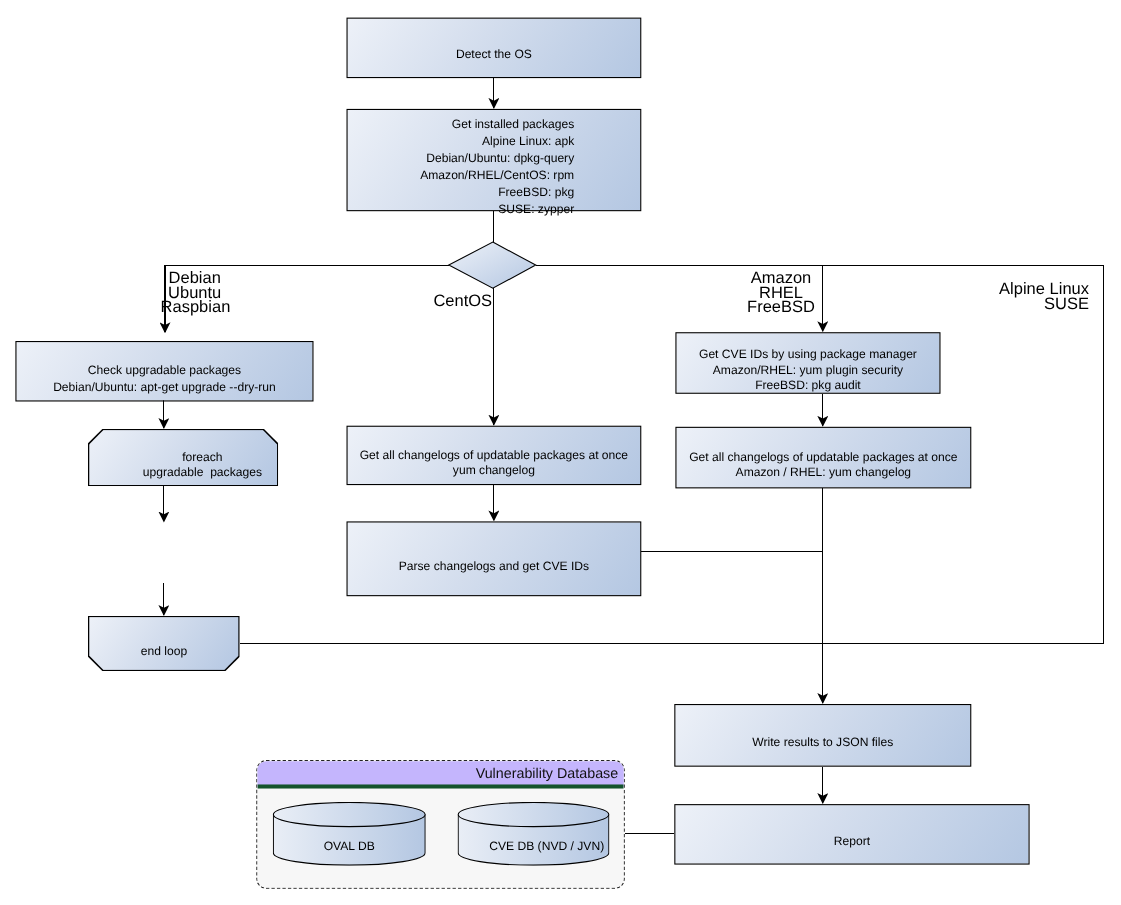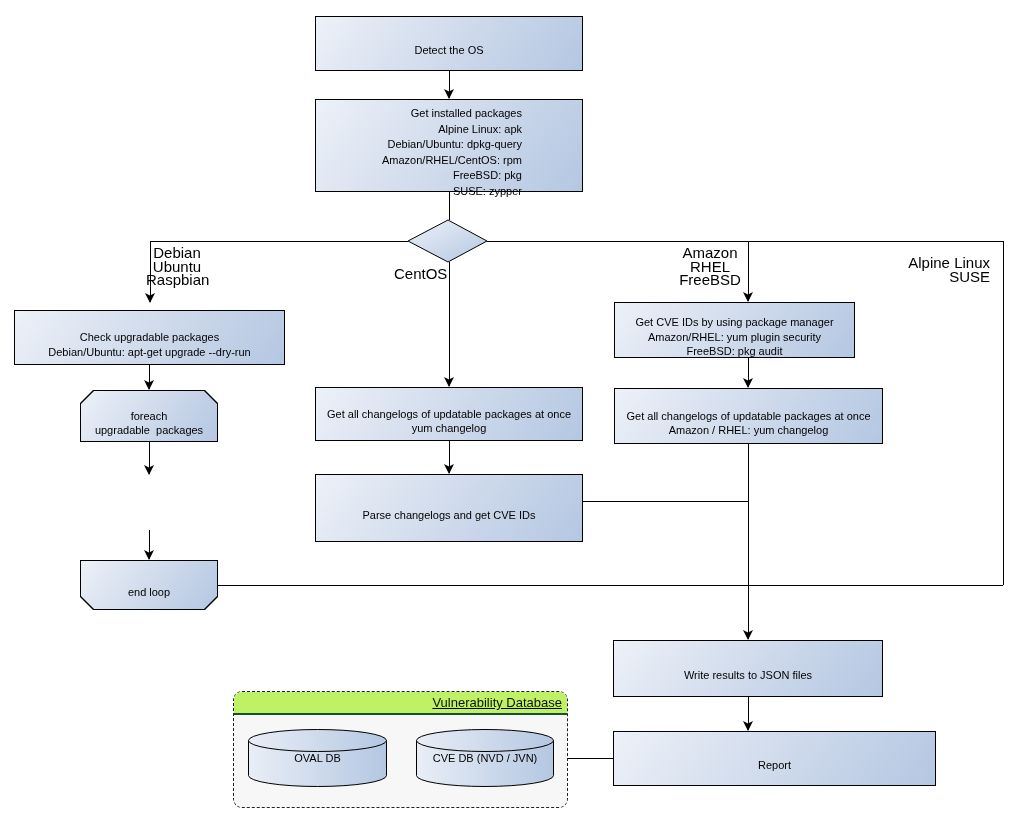--- a/index.html
+++ b/index.html
@@ -41,20 +41,21 @@
   }
 
   .loop-shape { position: absolute; background: #000; z-index: 2; }
   .loop-shape .inner {
     position: absolute; inset: 1px;
     background: linear-gradient(125deg, #edf1f8 0%, #d3dded 45%, #b4c7e2 100%);
     display: flex; align-items: center; justify-content: center;
   }
   .bevel-top, .bevel-top .inner {
     clip-path: polygon(13px 0, calc(100% - 13px) 0, 100% 13px, 100% 100%, 0 100%, 0 13px);
+    padding-left: 35px;
   }
   .bevel-bottom, .bevel-bottom .inner {
     clip-path: polygon(0 0, 100% 0, 100% calc(100% - 13px), calc(100% - 13px) 100%, 13px 100%, 0 calc(100% - 13px));
   }
 
   .branch-label {
     position: absolute;
     font-size: 15px;
     line-height: 13.5px;
     white-space: pre;
@@ -65,39 +66,39 @@
     position: absolute;
     left: 233px; top: 691px; width: 335px; height: 117px;
     box-sizing: border-box;
     border: 1px dashed #222;
     border-radius: 9px;
     background: #f7f7f7;
     z-index: 2;
   }
   #db-header {
     height: 21px;
-    background: #bef264;
+    background: #c4b5fd;
     border-radius: 8px 8px 0 0;
-    border-bottom: 2px solid #14532d;
-    text-decoration: underline;
+    border-bottom: 4px solid #14532d;
   }
   #db-title {
     display: block;
     font-size: 13px;
     line-height: 21px;
     text-align: right;
     padding-right: 5px;
     color: #111;
   }
   .cylinder { position: absolute; z-index: 3; }
   .cyl-label {
     position: absolute;
     font-size: 11px;
     text-align: center;
     z-index: 4;
+    margin-top: 12px;
   }
 </style>
 </head>
 <body>
 
 <div id="canvas">
 
   <svg id="connector-layer" width="1019" height="823" viewBox="0 0 1019 823" xmlns="http://www.w3.org/2000/svg">
     <defs>
       <marker id="arrow" viewBox="0 0 10 10" refX="9" refY="5" markerWidth="10" markerHeight="10" orient="auto">
@@ -212,15 +213,15 @@
   <svg class="cylinder" style="left:248px;top:729px" width="139" height="58" viewBox="0 0 139 58">
     <path d="M0.5,11.5 L0.5,46.5 a69,11 0 0 0 138,0 L138.5,11.5 Z" fill="url(#cylGrad)" stroke="#000" stroke-width="1"></path>
     <ellipse cx="69.5" cy="11.5" rx="69" ry="11" fill="url(#cylGrad)" stroke="#000" stroke-width="1"></ellipse>
   </svg>
   <div class="cyl-label" style="left:248px;top:752px;width:139px">OVAL DB</div>
 
   <svg class="cylinder" style="left:416px;top:729px" width="138" height="58" viewBox="0 0 138 58">
     <path d="M0.5,11.5 L0.5,46.5 a68.5,11 0 0 0 137,0 L137.5,11.5 Z" fill="url(#cylGrad)" stroke="#000" stroke-width="1"></path>
     <ellipse cx="69" cy="11.5" rx="68.5" ry="11" fill="url(#cylGrad)" stroke="#000" stroke-width="1"></ellipse>
   </svg>
-  <div class="cyl-label" style="left:416px;top:752px;width:138px">CVE DB (NVD / JVN)</div>
+  <div class="cyl-label" style="left:428px;top:752px;width:138px">CVE DB (NVD / JVN)</div>
 
 </div>
 
 </body></html>

